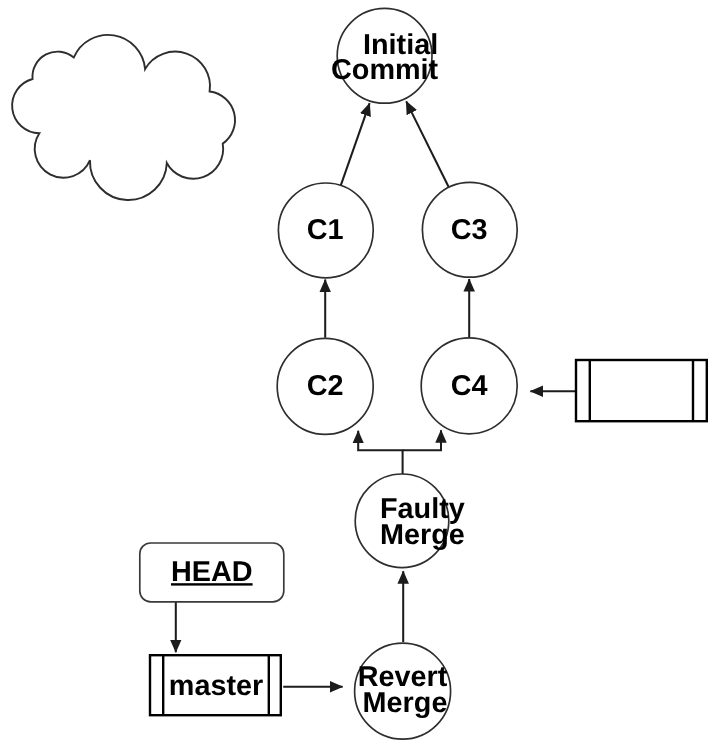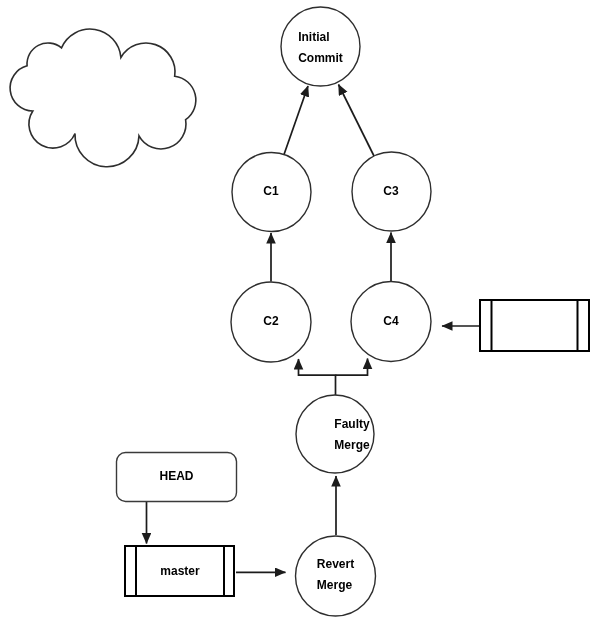--- a/index.html
+++ b/index.html
@@ -11,24 +11,24 @@
     font-family: "Liberation Sans", sans-serif;
     overflow: hidden;
     filter: blur(0.3px);
   }
   .stage svg { position: absolute; left: 0; top: 0; }
   .label {
     position: absolute;
     display: flex;
     align-items: center;
     justify-content: center;
-    text-align: left;
+    text-align: right;
     white-space: pre-line;
     font-weight: 700;
-    font-size: 12px;
+    font-size: 24px;
     line-height: 21px;
     color: #000000;
     pointer-events: none;
   }
 </style>
 </head>
 <body>
 
 <div class="stage">
   <svg width="600" height="621" viewBox="0 0 600 621">
@@ -81,15 +81,15 @@
   <div class="label" style="left:270px; top:16px;  width:101px; height:63px;">Initial
 Commit</div>
   <div class="label" style="left:231px; top:162px; width:80px;  height:58px;">C1</div>
   <div class="label" style="left:351px; top:162px; width:80px;  height:58px;">C3</div>
   <div class="label" style="left:231px; top:292px; width:80px;  height:58px;">C2</div>
   <div class="label" style="left:351px; top:292px; width:80px;  height:58px;">C4</div>
   <div class="label" style="left:312px; top:403px; width:80px;  height:63px;">Faulty
 Merge</div>
   <div class="label" style="left:295px; top:543px; width:81px;  height:63px;">Revert
 Merge</div>
-  <div class="label" style="left:116px; top:452px; width:121px; height:49px;">HEAD</div>
+  <div class="label" style="left:116px; top:452px; width:121px; height:49px;text-decoration:underline;">HEAD</div>
   <div class="label" style="left:136px; top:546px; width:88px;  height:50px;">master</div>
 </div>
 
 </body></html>

